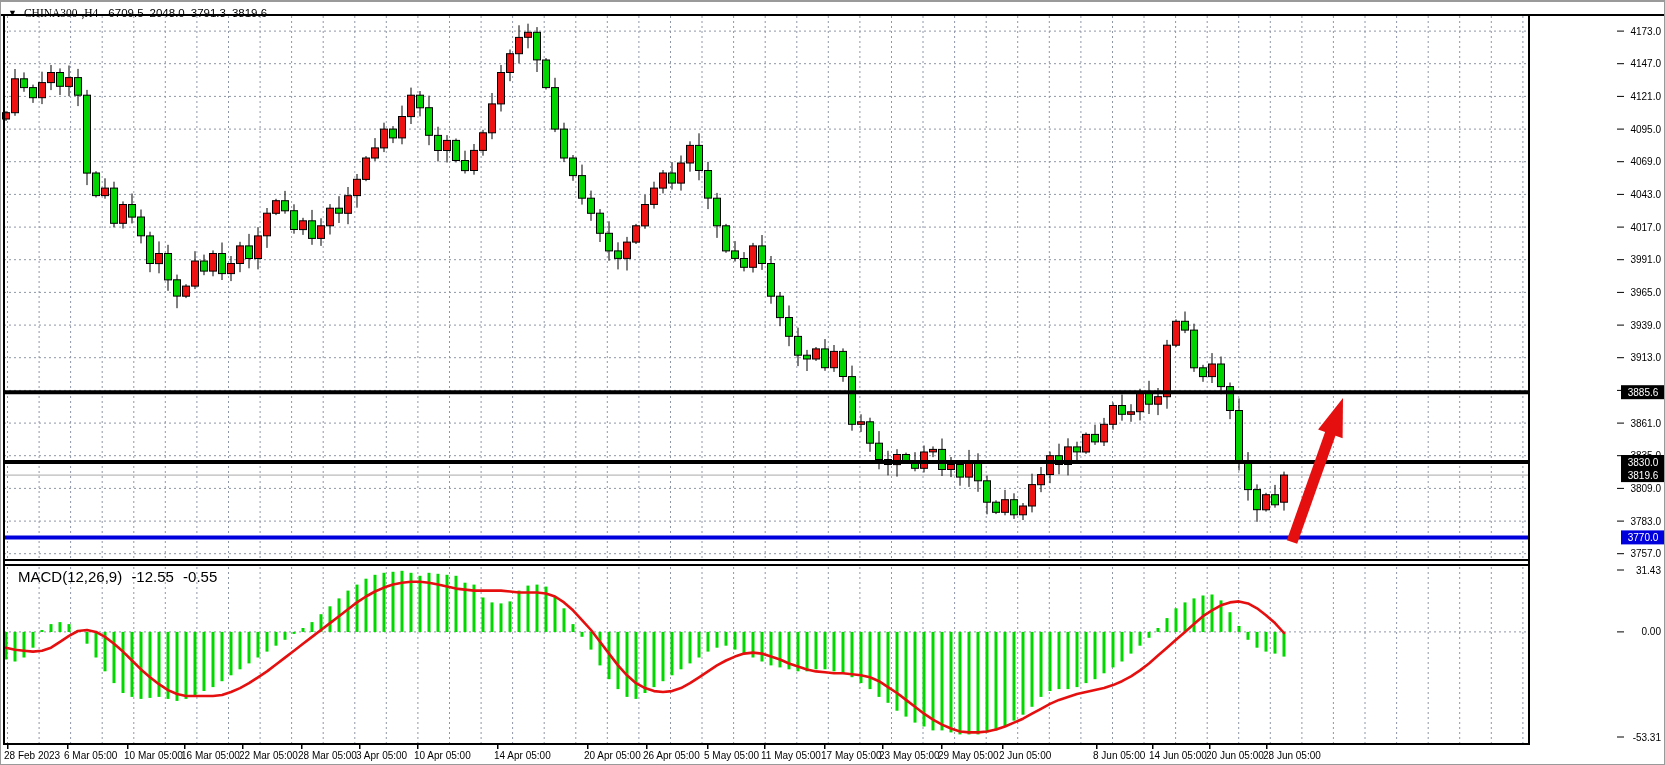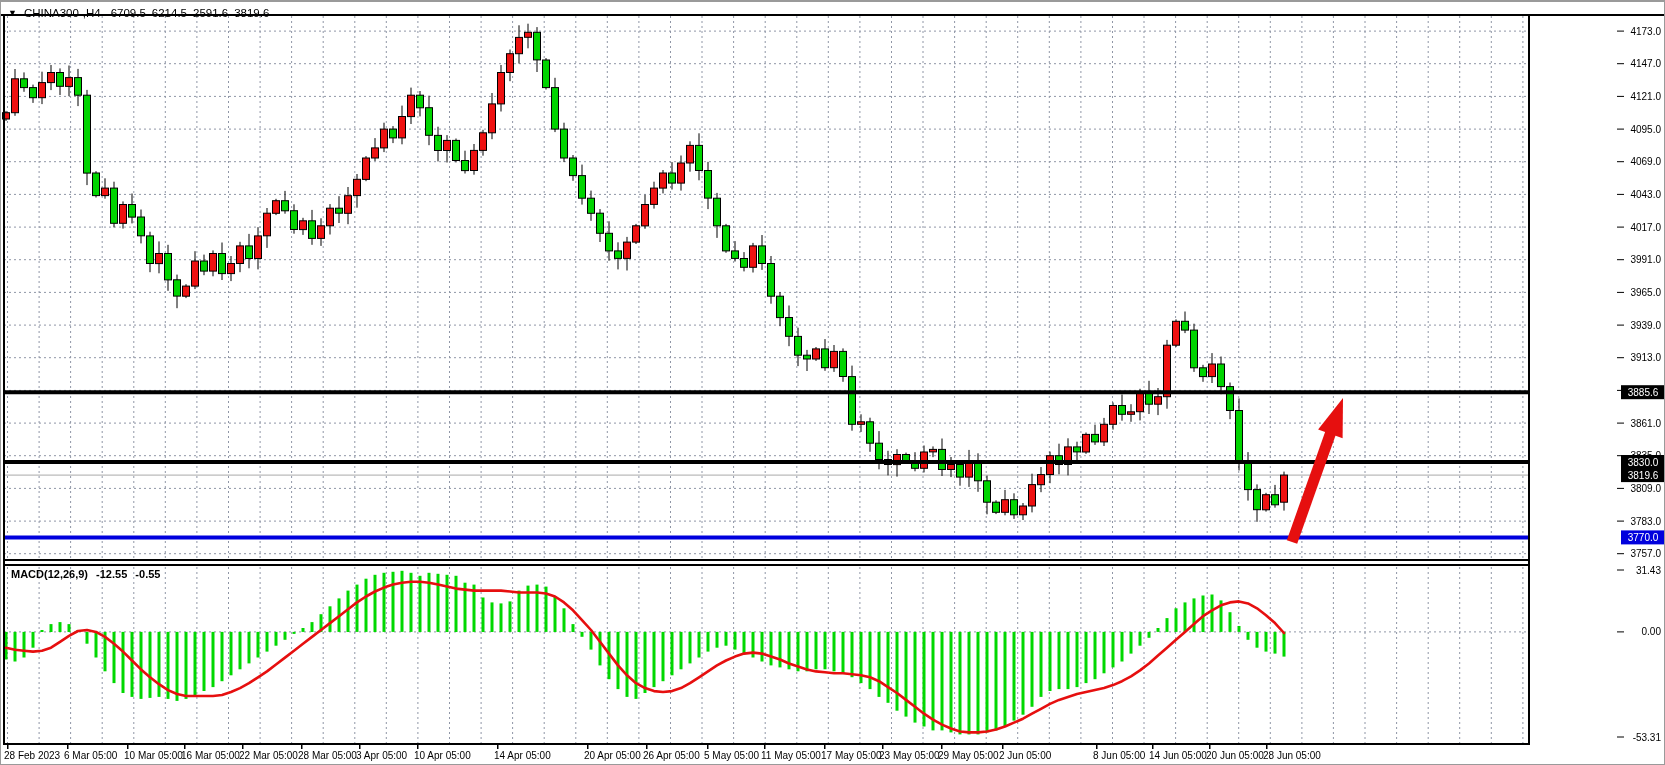--- a/index.html
+++ b/index.html
@@ -6,23 +6,23 @@
   .window{position:relative;width:1665px;height:765px;background:#ffffff;
           border-top:2px solid #9a9a9a;border-left:1px solid #9a9a9a;
           border-right:1px solid #9a9a9a;border-bottom:1px solid #9a9a9a;
           box-sizing:border-box;overflow:hidden;
           font-family:"Liberation Sans",sans-serif;}
   svg{position:absolute;top:0;left:0;}
   svg text{font-family:"Liberation Sans",sans-serif;font-size:10px;fill:#000;}
   .overlay{position:absolute;z-index:5;color:#000;white-space:nowrap;}
   .title-overlay{left:7px;top:5px;font-size:11.5px;display:flex;align-items:center;}
   .title-overlay .tri{font-size:9px;margin-right:7px;line-height:1;}
-  .title-overlay .sym{margin-right:10px;}
+  .title-overlay .sym{margin-right:10px;font-family:Liberation Serif, serif;}
   .title-overlay .num{margin-right:6px;}
-  .macd-overlay{left:10px;top:566px;font-size:11px;font-weight:bold;}
+  .macd-overlay{left:17px;top:566px;font-size:15px;}
   .macd-overlay span{margin-right:5px;}
 </style>
 </head>
 <body>
 
 <div class="window">
 
   <svg id="chart-svg" width="1665" height="765">
       <line x1="6.5" y1="14" x2="6.5" y2="558" stroke="#8f96a6" stroke-width="1" stroke-dasharray="2,3"></line>
       <line x1="6.5" y1="565" x2="6.5" y2="741" stroke="#8f96a6" stroke-width="1" stroke-dasharray="2,3"></line>
@@ -685,22 +685,22 @@
       <g>
         <rect x="1620" y="528.4" width="44" height="14" fill="#0000dd"></rect>
         <text x="1642" y="538.9" text-anchor="middle" fill="#ffffff" style="fill:#ffffff">3770.0</text>
       </g>
     </svg>
 
   <div class="overlay title-overlay">
     <span class="tri">▼</span>
     <span class="sym">CHINA300-,H4</span>
     <span class="num">6709.5</span>
-    <span class="num">6214.5</span>
-    <span class="num">2591.6</span>
+    <span class="num">2048.0</span>
+    <span class="num">3791.3</span>
     <span class="num">3819.6</span>
   </div>
 
   <div class="overlay macd-overlay">
     <span>MACD(12,26,9)</span>
     <span>-12.55</span>
     <span>-0.55</span>
   </div>
 
 </div>

